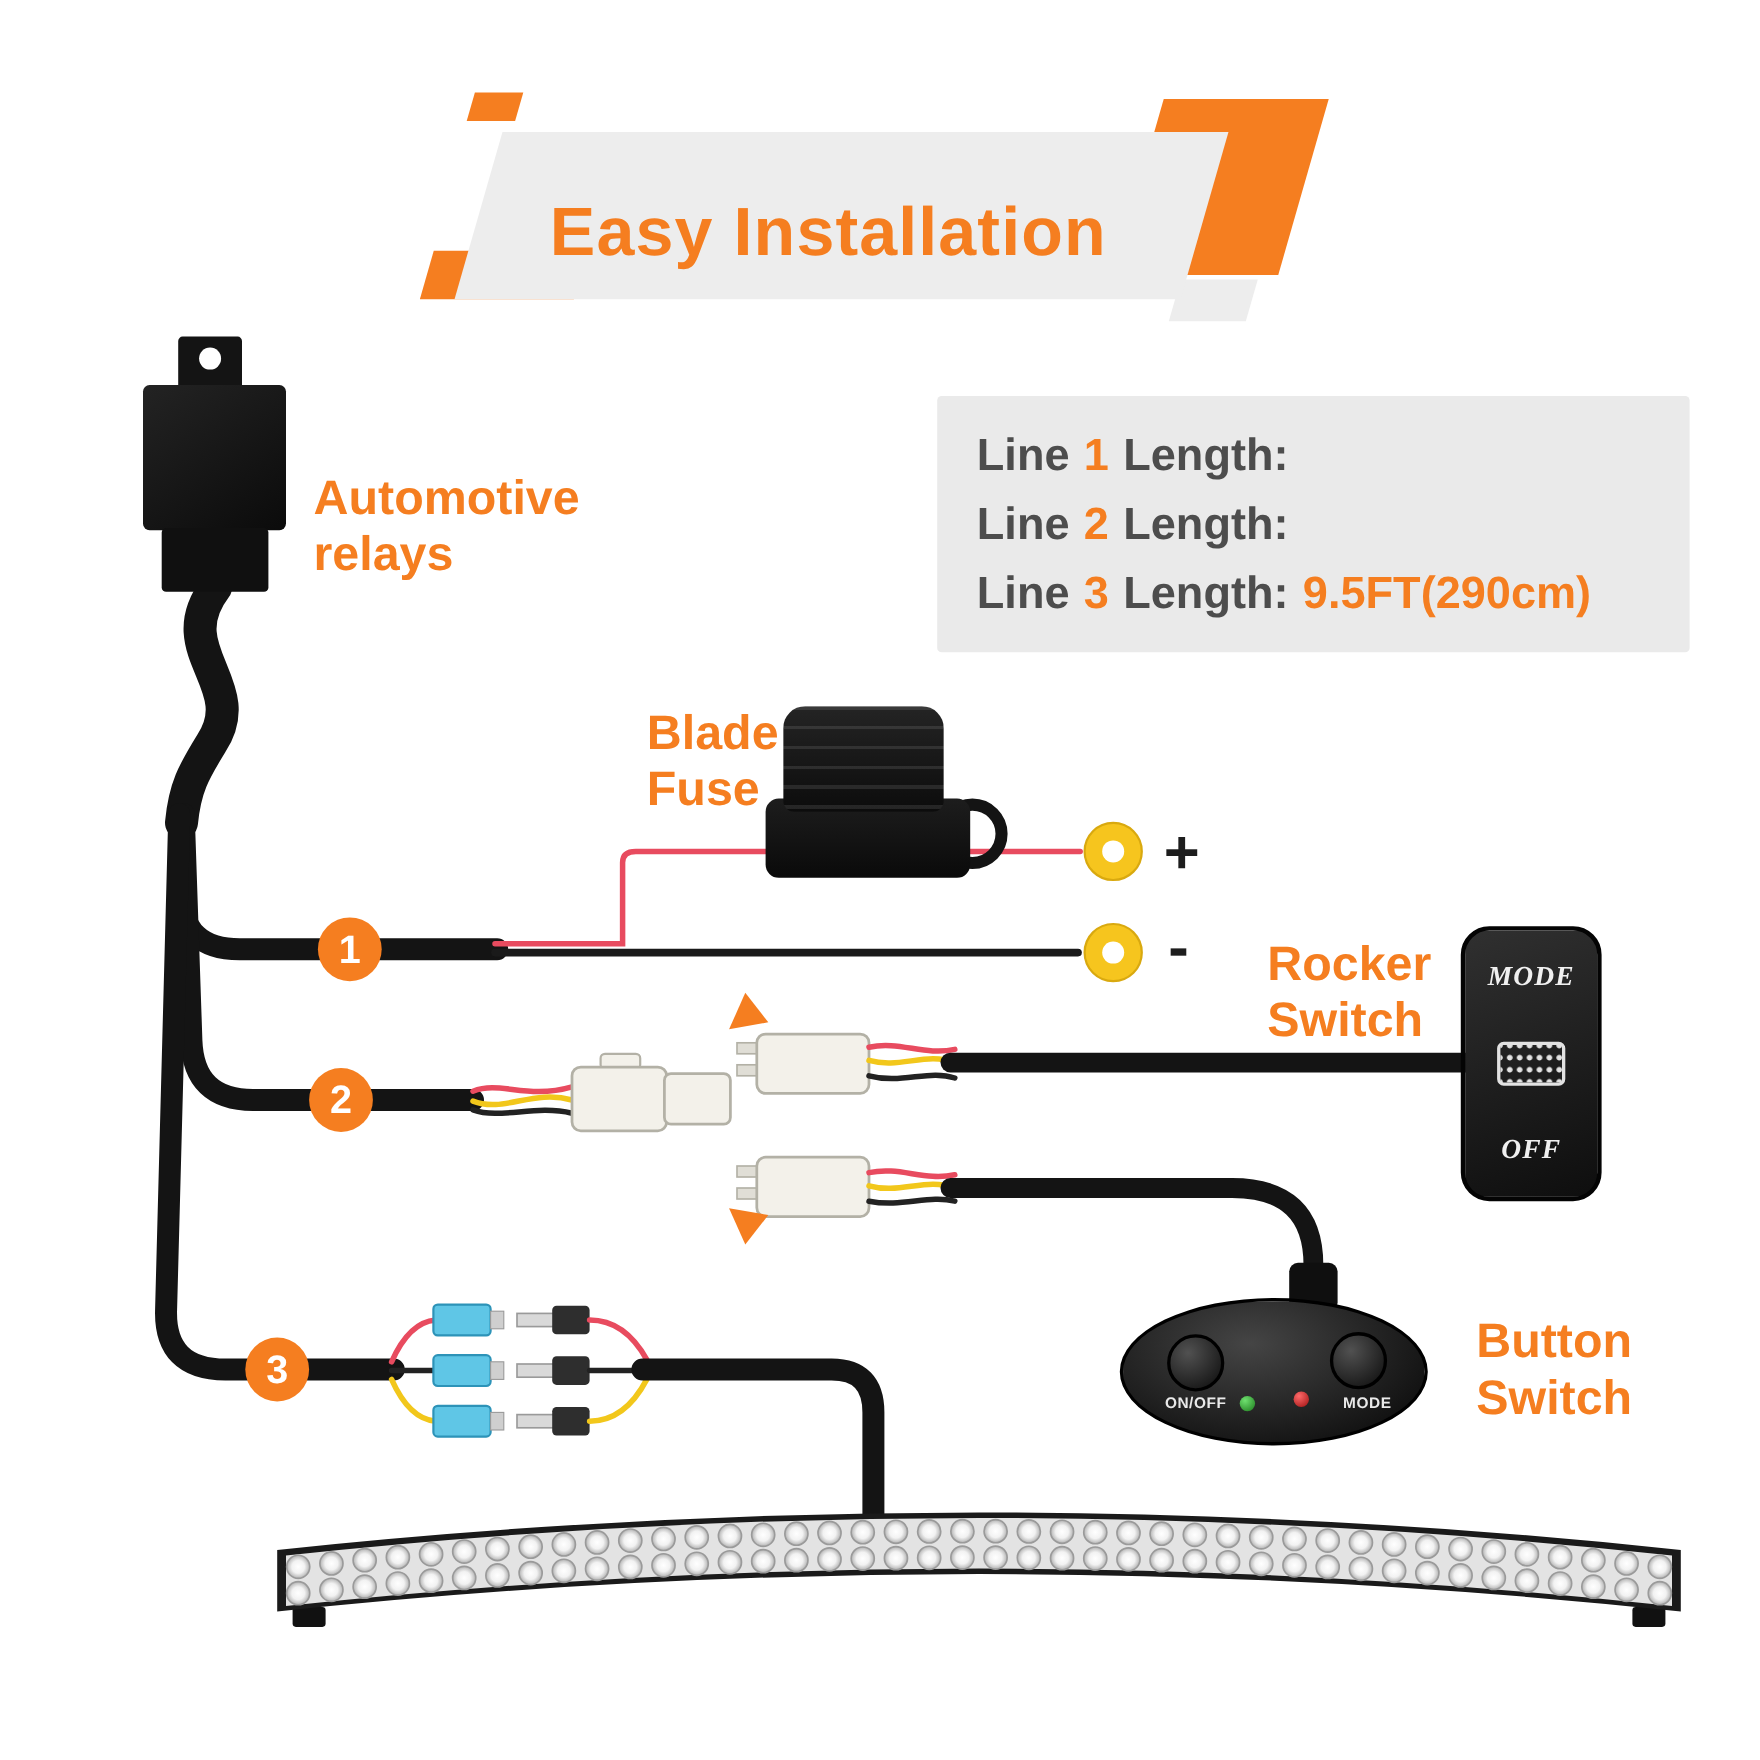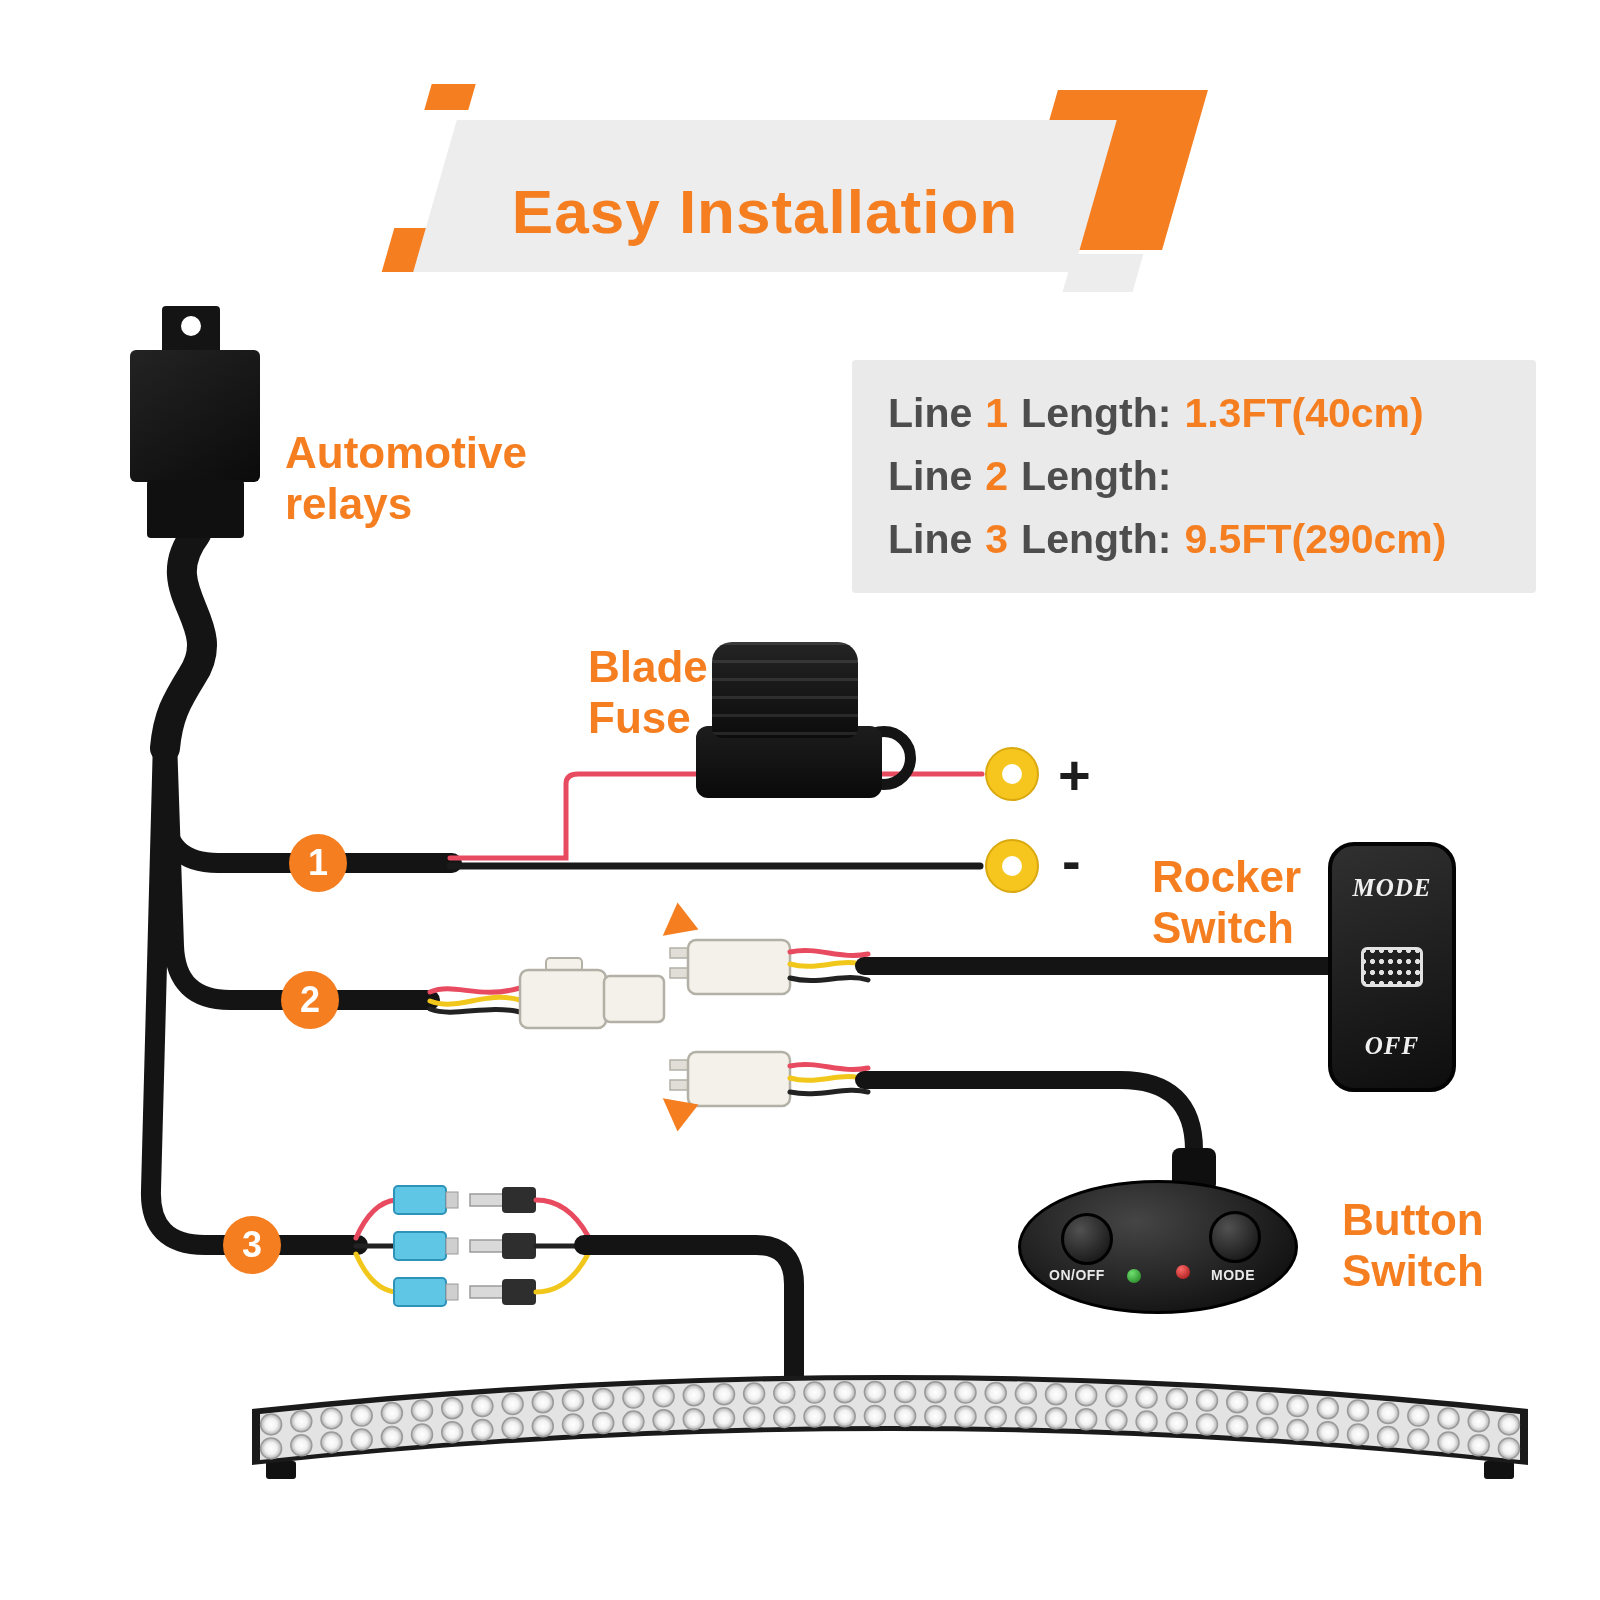--- a/index.html
+++ b/index.html
@@ -39,21 +39,21 @@
   .icon-bar{width:56px;height:34px;border:3px solid #e2e2e2;border-radius:6px;
             background-image:radial-gradient(circle,#e2e2e2 2.2px,transparent 2.9px);
             background-size:9px 11px;background-position:4px 6px;}
   
   .pod{background:radial-gradient(ellipse at 42% 30%,#454545,#121212 78%);
        border-radius:50%;border:3px solid #000;z-index:4;}
   .pod-stub{background:#0f0f0f;border-radius:8px;}
   .pod-btn{width:46px;height:46px;border-radius:50%;border:3px solid #000;
            background:radial-gradient(circle at 35% 30%,#515151,#0b0b0b);}
   .pod-led{width:14px;height:14px;border-radius:50%;}
-  .pod-label{color:#e9e9e9;font-size:14px;font-weight:700;letter-spacing:.5px;}
+  .pod-label{color:#e9e9e9;font-size:14px;font-weight:700;letter-spacing:.5px;margin-left:10px;}
   .led{fill:url(#ledGrad);stroke:#9a9a9a;stroke-width:1.5;}
 </style>
 </head>
 <body>
 
 <div class="canvas">
 
   <svg class="abs" style="left:0;top:0;z-index:1" width="1600" height="1600" viewBox="0 0 1600 1600">
     <g fill="none" stroke="#141414" stroke-linecap="round" stroke-linejoin="round">
       <path d="M196 534 C 152 592, 228 622, 192 676 C 176 702, 168 716, 165 748" stroke-width="30"></path>
@@ -150,29 +150,28 @@
     </g>
     <path d="M584 1245 L756 1245 Q794 1245 794 1284 L794 1392" fill="none" stroke="#141414" stroke-width="20" stroke-linecap="round"></path>
   </svg>
 
   <div class="abs" style="left:380px;top:78px;width:820px;height:220px;z-index:4">
     <div class="abs skew orange-shape" style="left:48px;top:6px;width:44px;height:26px;z-index:1"></div>
     <div class="abs skew orange-shape" style="left:655px;top:12px;width:150px;height:160px;z-index:1"></div>
     <div class="abs skew orange-shape" style="left:8px;top:150px;width:140px;height:44px;z-index:1"></div>
     <div class="abs skew gray-shape" style="left:688px;top:176px;width:70px;height:38px;z-index:1"></div>
     <div class="abs skew gray-shape" style="left:55px;top:42px;width:660px;height:152px;z-index:2"></div>
-    <div class="abs banner-title" style="left:55px;top:42px;width:660px;height:182px;z-index:3">Easy Installation</div>
+    <div class="abs banner-title" style="left:43px;top:42px;width:660px;height:182px;z-index:3">Easy Installation</div>
   </div>
 
   <div class="abs info-box" style="left:852px;top:360px;width:612px;">
     <div class="info-row">
       <span>Line</span>
       <span class="num">1</span>
       <span>Length:</span>
-      <span class="num">1.3FT(40cm)</span>
     </div>
     <div class="info-row">
       <span>Line</span>
       <span class="num">2</span>
       <span>Length:</span>
     </div>
     <div class="info-row">
       <span>Line</span>
       <span class="num">3</span>
       <span>Length:</span>

